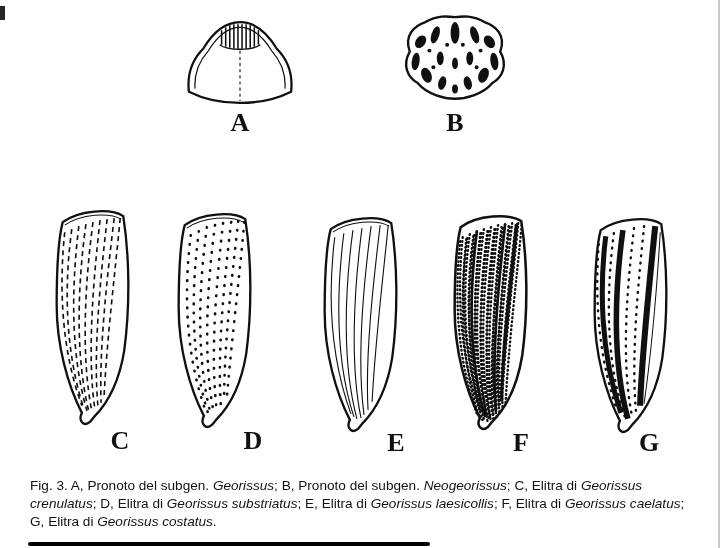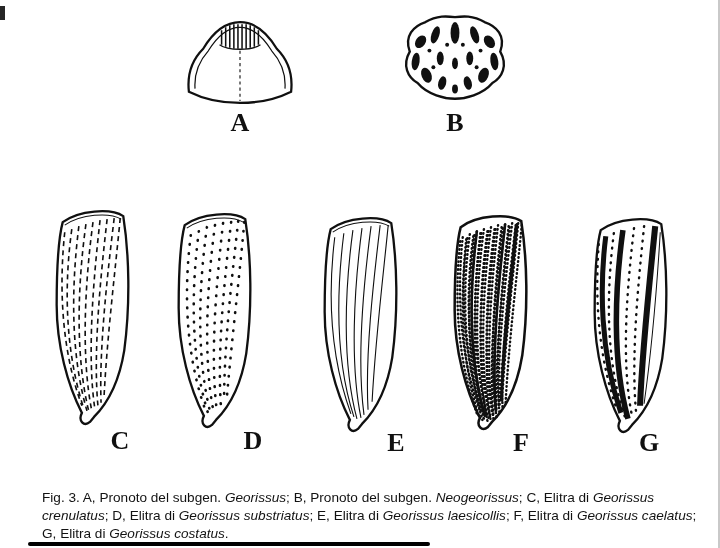--- a/index.html
+++ b/index.html
@@ -20,21 +20,21 @@
     font-family:"Liberation Serif",serif;
     font-weight:700;
     font-size:26px;
     color:#101010;
     letter-spacing:0;
     user-select:none;
   }
   .caption{
     position:absolute;
     left:30px;top:477px;width:664px;
-    margin:12px;
+    margin:0;
     font-size:13.6px;
     line-height:18px;
     color:#121212;
   }
   .caption i{font-style:italic;}
   .scan-smudge{
     position:absolute;left:28px;top:542px;width:402px;height:4px;
     background:#000;border-radius:2px;
   }
   .scan-mark-topleft{

